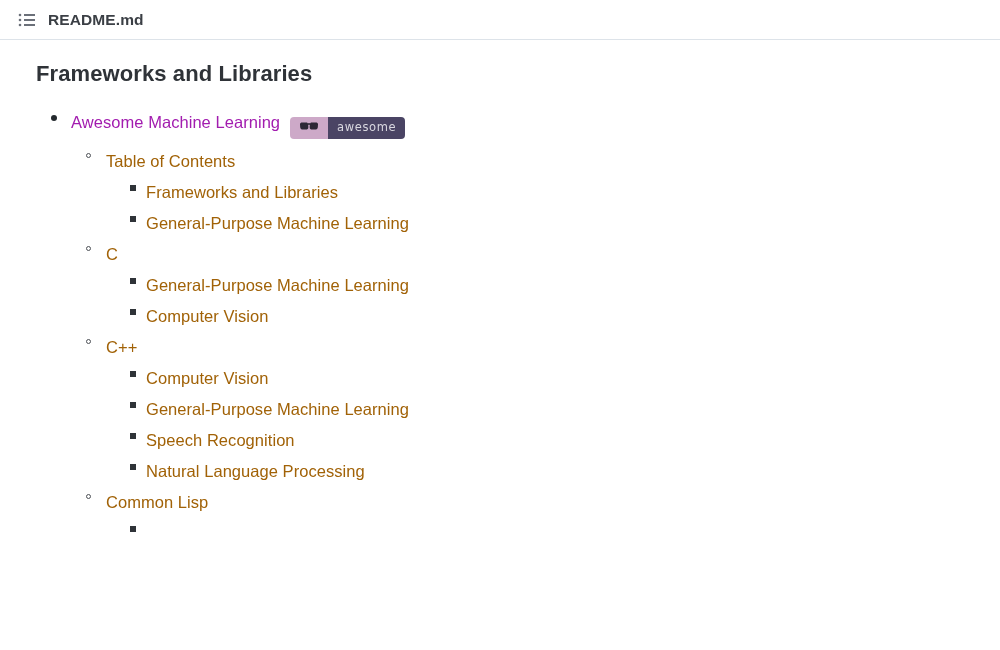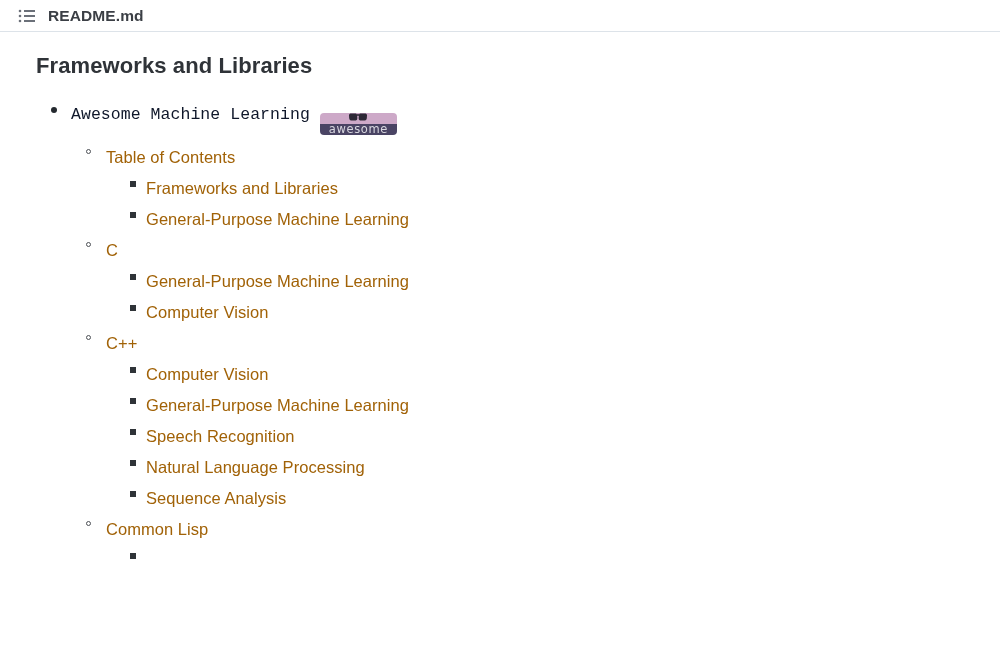--- a/index.html
+++ b/index.html
@@ -12,21 +12,21 @@
     background: #ffffff;
   }
   body {
     font-family: "Liberation Sans", sans-serif;
     color: #24292e;
     -webkit-font-smoothing: antialiased;
   }
 
   
   .header {
-    height: 32px;
+    height: 40px;
     box-sizing: border-box;
     display: flex;
     align-items: center;
     padding-left: 18px;
     background: #ffffff;
     border-bottom: 1px solid #dde3e9;
   }
   .toc-icon {
     width: 18px;
     height: 18px;
@@ -126,35 +126,33 @@
     display: block;
   }
 
   a.link {
     color: #a16207;
     text-decoration: none;
     font-size: 16.5px;
     letter-spacing: 0.05px;
   }
   a.link.visited {
-    color: #0f172a;
-    font-family: Liberation Mono, monospace;
+    color: #a21caf;
   }
 
   
   .badge {
     display: inline-flex;
     align-items: stretch;
     height: 22px;
     border-radius: 4px;
     overflow: hidden;
     vertical-align: -5px;
     margin-left: 10px;
     font-family: "DejaVu Sans", sans-serif;
-    flex-direction: column;
   }
   .badge-left {
     background: #cda9c8;
     display: flex;
     align-items: center;
     justify-content: center;
     padding: 0 9px;
   }
   .badge-right {
     background: #4a4464;
@@ -252,23 +250,20 @@
               </li>
             <li>
                 <span class="row"><a class="link" href="#">General-Purpose Machine Learning</a></span>
               </li>
             <li>
                 <span class="row"><a class="link" href="#">Speech Recognition</a></span>
               </li>
             <li>
                 <span class="row"><a class="link" href="#">Natural Language Processing</a></span>
               </li>
-            <li>
-                <span class="row"><a class="link" href="#">Sequence Analysis</a></span>
-              </li>
           </ul>
         </li>
 
         <li>
           <span class="row">
             <a class="link" href="#">Common Lisp</a>
           </span>
           <ul class="lvl3">
             <li>
                 <span class="row"></span>

